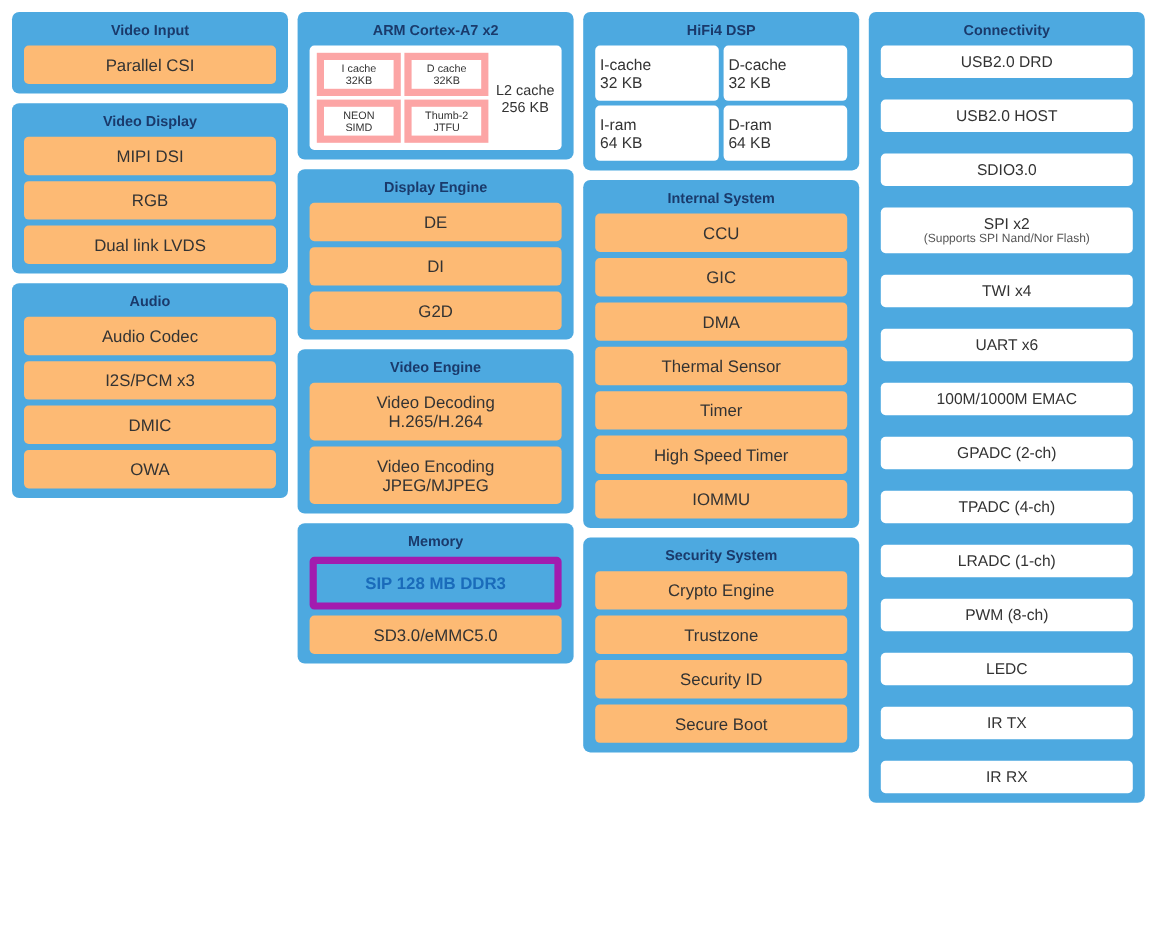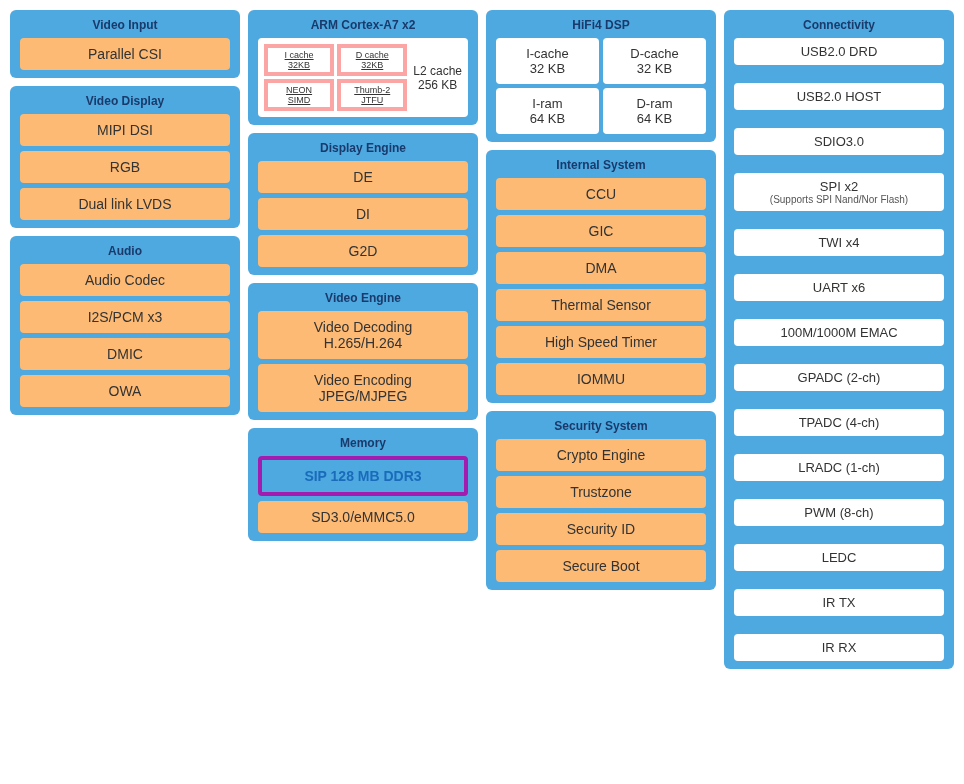--- a/index.html
+++ b/index.html
@@ -39,21 +39,21 @@
       border-radius: 4px;
       color: #333;
       text-align: center;
       padding: 8px 6px;
       font-size: 14px;
       margin-bottom: 5px;
     }
     .inner-block:last-child { margin-bottom: 0; }
     .inner-block-blue {
       background: #4da9e0;
-      border: 4px solid #a21caf;
+      border: 6px solid #a21caf;
       border-radius: 4px;
       color: #1a6bba;
       text-align: center;
       padding: 8px 6px;
       font-size: 14px;
       margin-bottom: 5px;
       font-weight: bold;
     }
     
     .arm-inner {
@@ -68,45 +68,44 @@
       display: flex;
       flex-direction: column;
       gap: 3px;
       flex: 1;
     }
     .arm-row {
       display: flex;
       gap: 3px;
     }
     .arm-cell {
-      border: 4px solid #fca5a5;
+      border: 6px solid #fca5a5;
       font-size: 9px;
       color: #333;
       text-align: center;
       padding: 2px 3px;
       flex: 1;
-      text-decoration: underline;
     }
     .arm-l2 {
       font-size: 12px;
       color: #333;
       text-align: center;
       white-space: nowrap;
     }
     
     .dsp-grid {
       display: grid;
       grid-template-columns: 1fr 1fr;
       gap: 4px;
     }
     .dsp-cell {
       background: #fff;
       border-radius: 4px;
       color: #333;
-      text-align: center;
+      text-align: left;
       padding: 8px 4px;
       font-size: 13px;
     }
     
     .conn-item {
       background: #fff;
       border-radius: 4px;
       color: #333;
       text-align: center;
       padding: 6px 4px;
@@ -203,20 +202,21 @@
 64 KB</div>
       </div>
     </div>
 
     <div class="block">
       <div class="block-title">Internal System</div>
       <div class="inner-block">CCU</div>
       <div class="inner-block">GIC</div>
       <div class="inner-block">DMA</div>
       <div class="inner-block">Thermal Sensor</div>
+      <div class="inner-block">Timer</div>
       <div class="inner-block">High Speed Timer</div>
       <div class="inner-block">IOMMU</div>
     </div>
 
     <div class="block">
       <div class="block-title">Security System</div>
       <div class="inner-block">Crypto Engine</div>
       <div class="inner-block">Trustzone</div>
       <div class="inner-block">Security ID</div>
       <div class="inner-block">Secure Boot</div>

